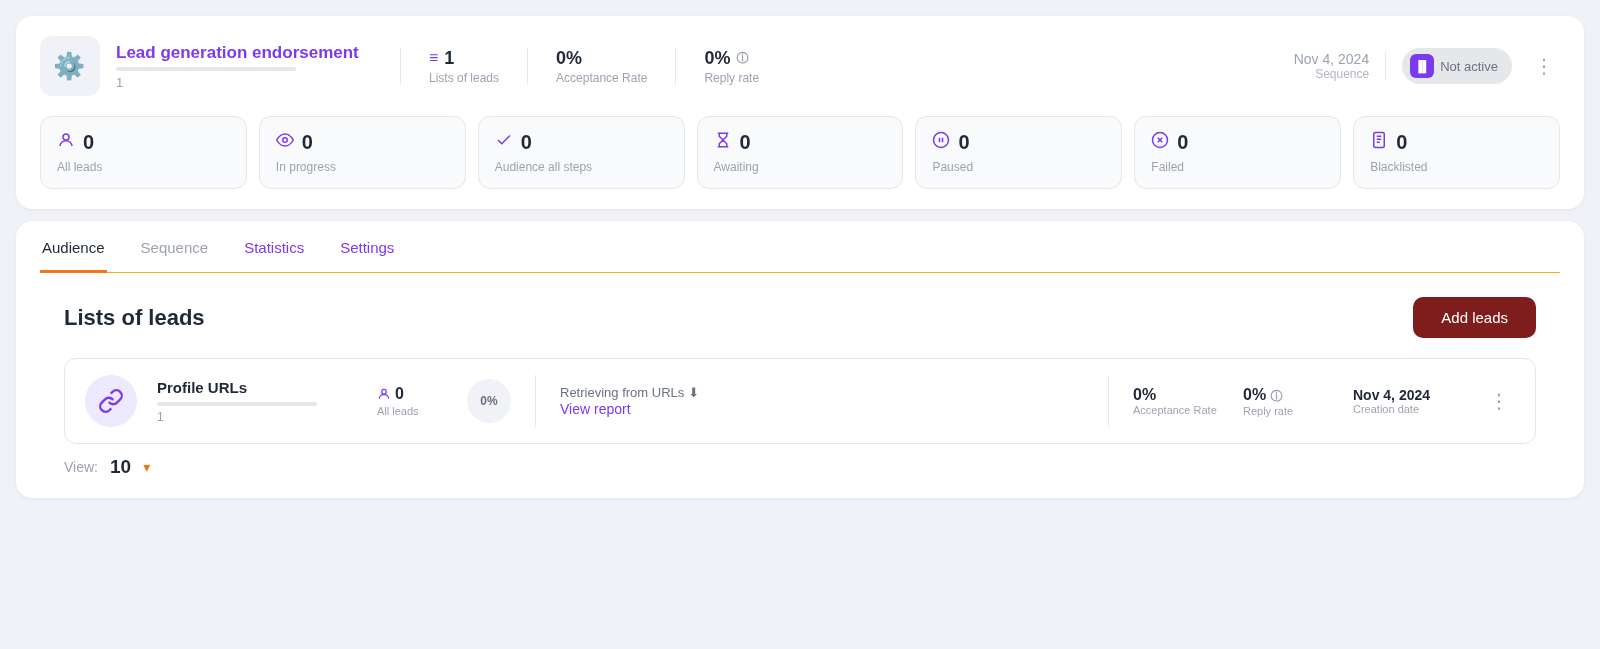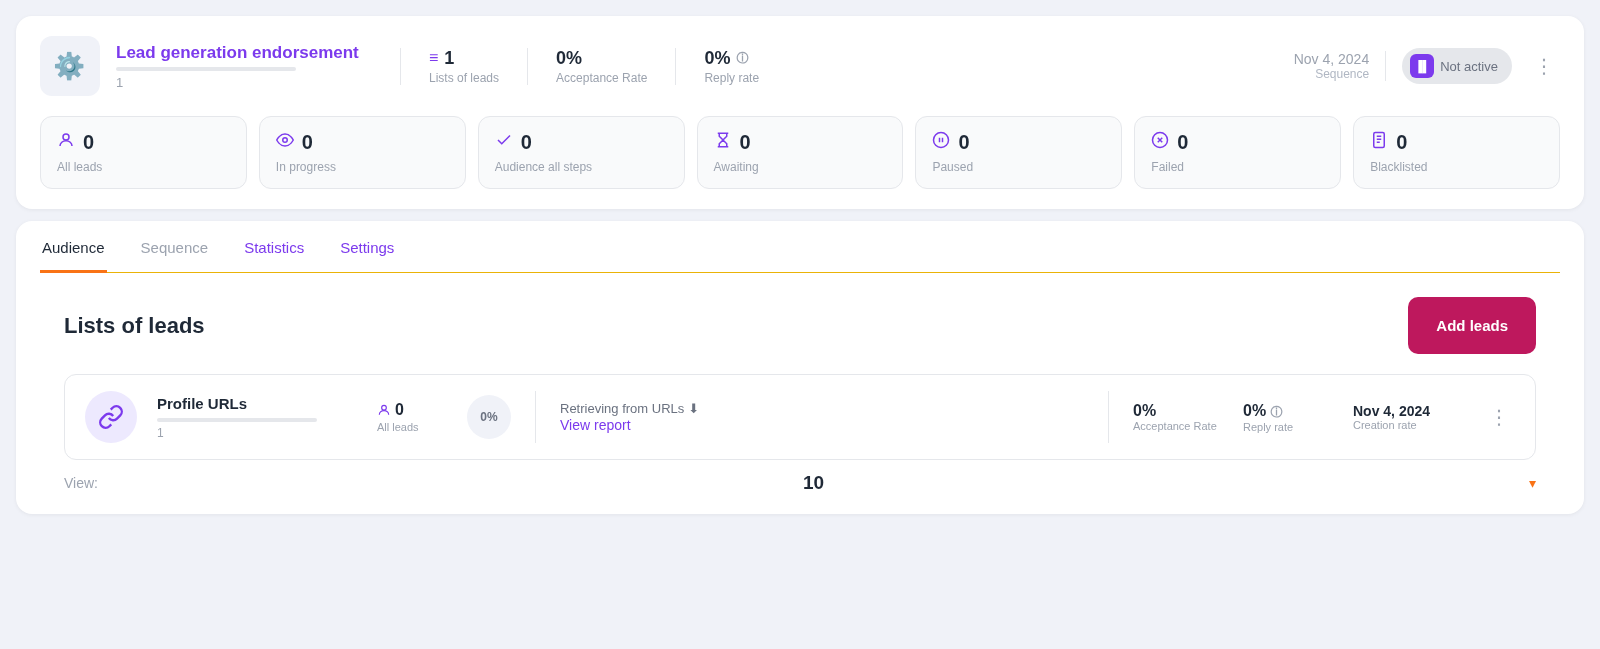--- a/index.html
+++ b/index.html
@@ -199,27 +199,27 @@
       align-items: center;
       justify-content: space-between;
       margin-bottom: 20px;
     }
     .section-title {
       font-size: 22px;
       font-weight: 700;
       color: #1f2937;
     }
     .add-leads-btn {
-      background: #be185d;
+      background: #7f1d1d;
       color: #fff;
       border: none;
       border-radius: 10px;
-      padding: 20px 28px;
+      padding: 12px 28px;
       font-size: 15px;
-      font-weight: 700;
+      font-weight: 400;
       cursor: pointer;
     }
     .lead-list-item {
       border: 1px solid #e5e7eb;
       border-radius: 12px;
       padding: 16px 20px;
       display: flex;
       align-items: center;
       gap: 20px;
       margin-bottom: 12px;
@@ -333,21 +333,20 @@
     }
     .date-lbl {
       font-size: 11px;
       color: #9ca3af;
     }
     .view-row {
       display: flex;
       align-items: center;
       gap: 12px;
       margin-top: 12px;
-      justify-content: space-between;
     }
     .view-label {
       font-size: 14px;
       color: #9ca3af;
     }
     .view-value {
       font-size: 19px;
       font-weight: 600;
       color: #1f2937;
     }
@@ -568,21 +567,21 @@
       <div class="reply-block">
         <div class="acceptance-val">
           <span>0%</span>
           <span class="info-icon">ⓘ</span>
         </div>
         <div class="acceptance-lbl">Reply rate</div>
       </div>
 
       <div class="date-block">
         <div class="date-val">Nov 4, 2024</div>
-        <div class="date-lbl">Creation rate</div>
+        <div class="date-lbl">Creation date</div>
       </div>
 
       <button class="more-btn">⋮</button>
     </div>
 
     <div class="view-row">
       <span class="view-label">View:</span>
       <span class="view-value">10</span>
       <span class="dropdown-arrow">▾</span>
     </div>

